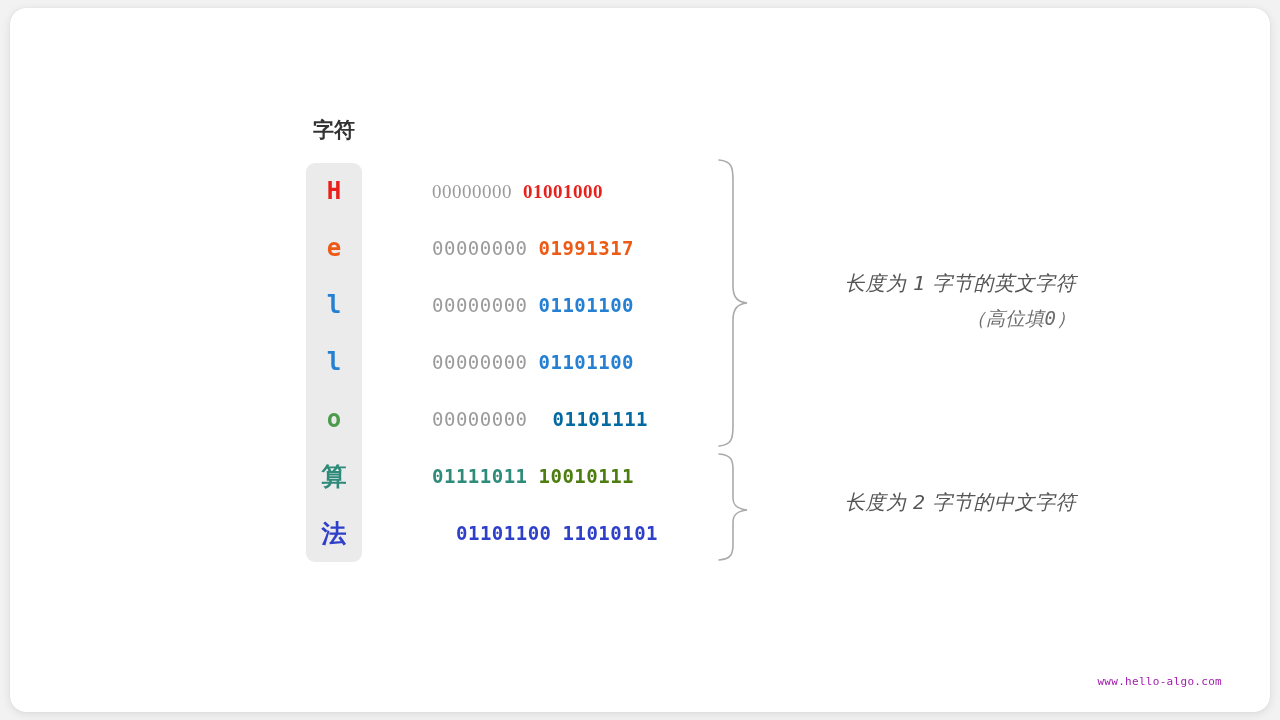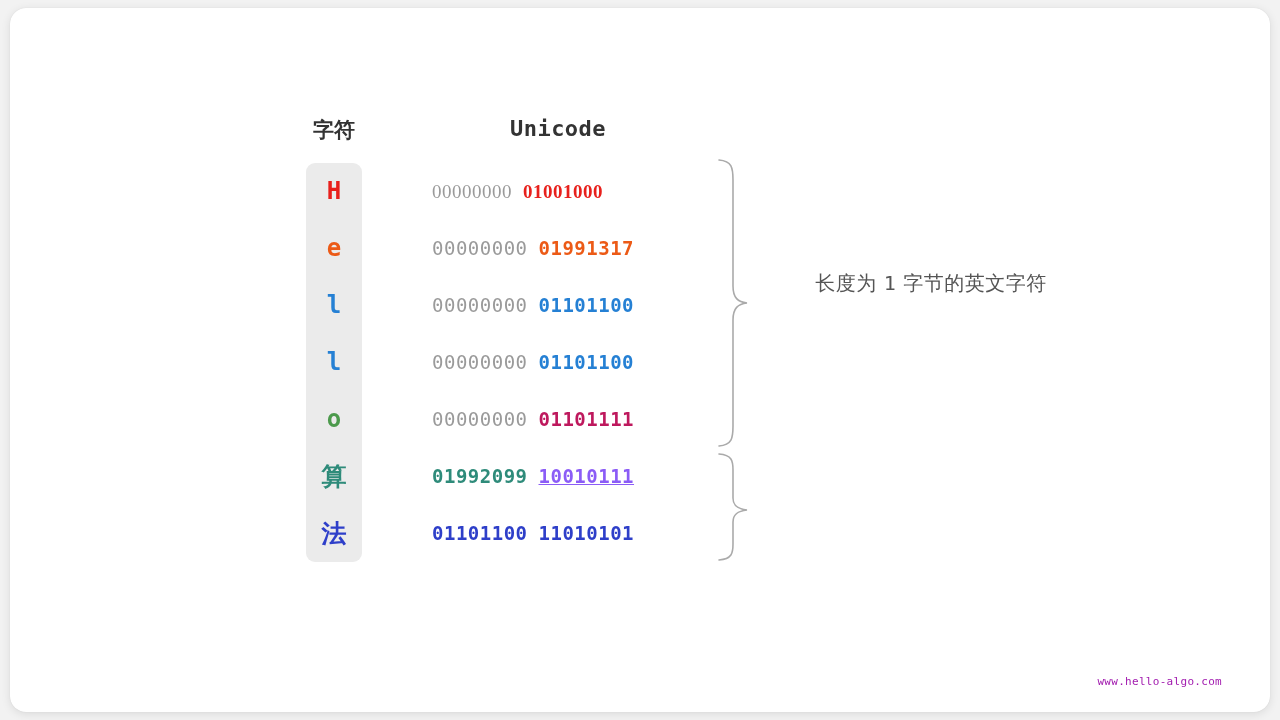--- a/index.html
+++ b/index.html
@@ -115,22 +115,23 @@
   .brace {
     position: absolute;
     overflow: visible;
   }
 
   
   .annot {
     position: absolute;
     color: #555555;
     font-family: "DejaVu Sans", "Liberation Sans", sans-serif;
-    text-align: center;
+    text-align: right;
     white-space: nowrap;
+    font-style: italic;
   }
   .annot-l1 {
     font-size: 20px;
     letter-spacing: 0.5px;
   }
   .annot-l2 {
     font-size: 19px;
     letter-spacing: 0.5px;
     margin-top: 9px;
     color: #6c6c6c;
@@ -151,56 +152,65 @@
   }
 </style>
 </head>
 <body>
 
 <div id="card"></div>
 
 <div id="figure">
 
   <div class="hdr" id="hdr-char">字符</div>
-  <div class="hdr" id="hdr-unicode">Unicode</div>
 
   <div id="char-col">
       <div class="char-cell" style="top: 0px; color: rgb(232, 32, 28);">H</div>
       <div class="char-cell" style="top: 57px; color: rgb(236, 90, 22);">e</div>
       <div class="char-cell" style="top: 114px; color: rgb(37, 128, 212);">l</div>
       <div class="char-cell" style="top: 171px; color: rgb(37, 128, 212);">l</div>
       <div class="char-cell" style="top: 228px; color: rgb(76, 154, 76);">o</div>
       <div class="char-cell cjk" style="top: 285px; color: rgb(46, 139, 122);">算</div>
       <div class="char-cell cjk" style="top: 342px; color: rgb(46, 63, 201);">法</div>
     </div>
 
   <div id="rows-host">
       <div class="bin-row" style="top: 163px; font-family: Liberation Serif, serif;"><span class="bin-hi">00000000</span><span class="bin-gap"></span><span class="bin-lo" style="color: rgb(232, 32, 28);">01001000</span></div>
       <div class="bin-row" style="top: 220px;"><span class="bin-hi">00000000</span><span class="bin-gap"></span><span class="bin-lo" style="color: rgb(236, 90, 22);">01991317</span></div>
       <div class="bin-row" style="top: 277px;"><span class="bin-hi">00000000</span><span class="bin-gap"></span><span class="bin-lo" style="color: rgb(37, 128, 212);">01101100</span></div>
       <div class="bin-row" style="top: 334px;"><span class="bin-hi">00000000</span><span class="bin-gap"></span><span class="bin-lo" style="color: rgb(37, 128, 212);">01101100</span></div>
-      <div class="bin-row" style="top: 391px;"><span class="bin-hi">00000000</span><span class="bin-gap"></span><span class="bin-lo" style="color: #be185d;">01101111</span></div>
-      <div class="bin-row" style="top: 448px;"><span class="bin-hi filled" style="color: rgb(46, 139, 122);">01992099</span><span class="bin-gap"></span><span class="bin-lo" style="color: #8b5cf6; text-decoration: underline;">10010111</span></div>
-      <div class="bin-row" style="top: 505px;"><span class="bin-hi filled" style="color: rgb(46, 63, 201);">01101100</span><span class="bin-gap"></span><span class="bin-lo" style="color: rgb(46, 63, 201);">11010101</span></div>
+      <div class="bin-row" style="top: 391px;"><span class="bin-hi">00000000</span><span class="bin-gap"></span><span class="bin-lo" style="color: #0369a1; margin-left: 14px;">01101111</span></div>
+      <div class="bin-row" style="top: 448px;"><span class="bin-hi filled" style="color: rgb(46, 139, 122);">01111011</span><span class="bin-gap"></span><span class="bin-lo" style="color: #4d7c0f;">10010111</span></div>
+      <div class="bin-row" style="top: 505px; margin-left: 24px;"><span class="bin-hi filled" style="color: rgb(46, 63, 201);">01101100</span><span class="bin-gap"></span><span class="bin-lo" style="color: rgb(46, 63, 201);">11010101</span></div>
     </div>
 
   <svg class="brace" id="brace-1" style="left:716px; top:158px;" width="40" height="290" viewBox="0 0 40 290">
     <path d="M3 2 C 16 3, 17 10, 17 22 L 17 128 C 17 140, 22 144, 31 145
              C 22 146, 17 150, 17 162 L 17 268 C 17 280, 16 287, 3 288" fill="none" stroke="#aaaaaa" stroke-width="1.6" stroke-linecap="round"></path>
   </svg>
 
   <svg class="brace" id="brace-2" style="left:716px; top:452px;" width="40" height="110" viewBox="0 0 40 110">
     <path d="M3 2 C 16 3, 17 9, 17 18 L 17 46 C 17 54, 22 57, 31 58
              C 22 59, 17 62, 17 70 L 17 92 C 17 101, 16 107, 3 108" fill="none" stroke="#aaaaaa" stroke-width="1.6" stroke-linecap="round"></path>
   </svg>
 
   <div class="annot" id="annot-1" style="left:786px; top:270px; width:290px;">
     <div class="annot-l1">
       <span>长度为</span>
       <span class="mono-num">1</span>
       <span>字节的英文字符</span>
     </div>
+    <div class="annot-l2">
+      <span>（高位填</span><span class="mono-num">0</span><span>）</span>
+    </div>
   </div>
 
+  <div class="annot" id="annot-2" style="left:786px; top:489px; width:290px;">
+    <div class="annot-l1">
+      <span>长度为</span>
+      <span class="mono-num">2</span>
+      <span>字节的中文字符</span>
+    </div>
+  </div>
 
   <div id="watermark">www.hello-algo.com</div>
 
 </div>
 
 </body></html>

